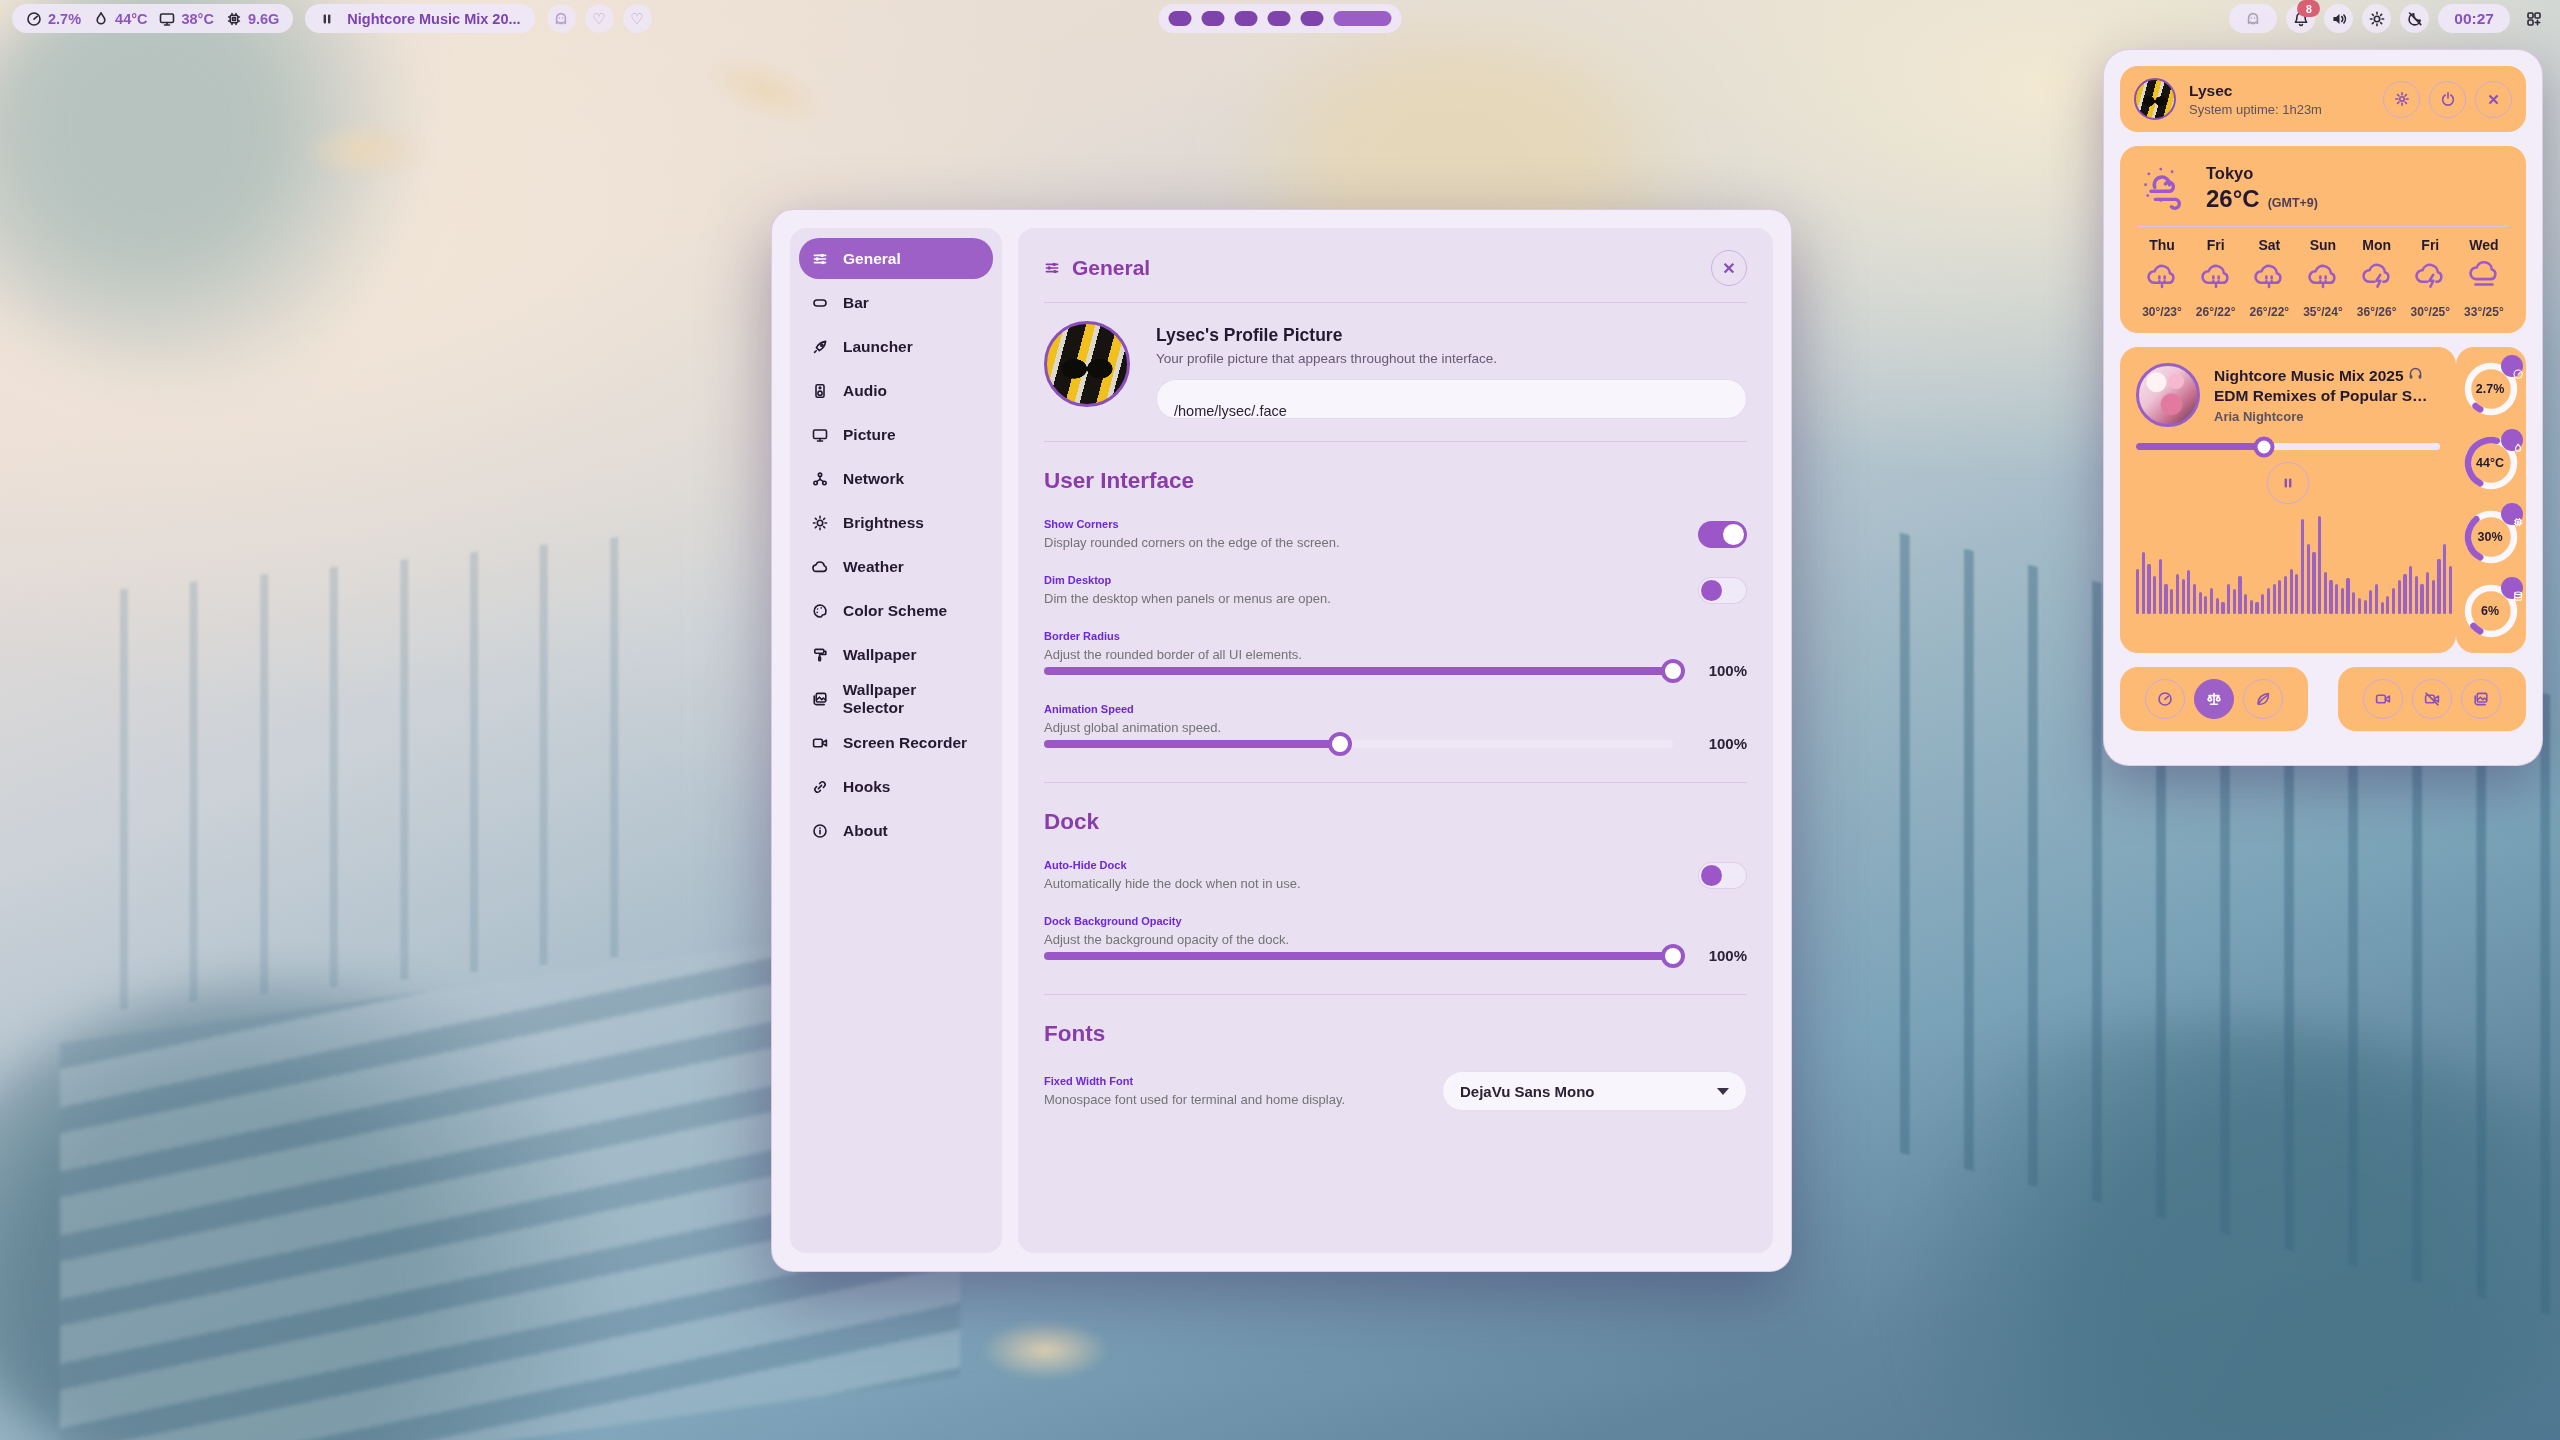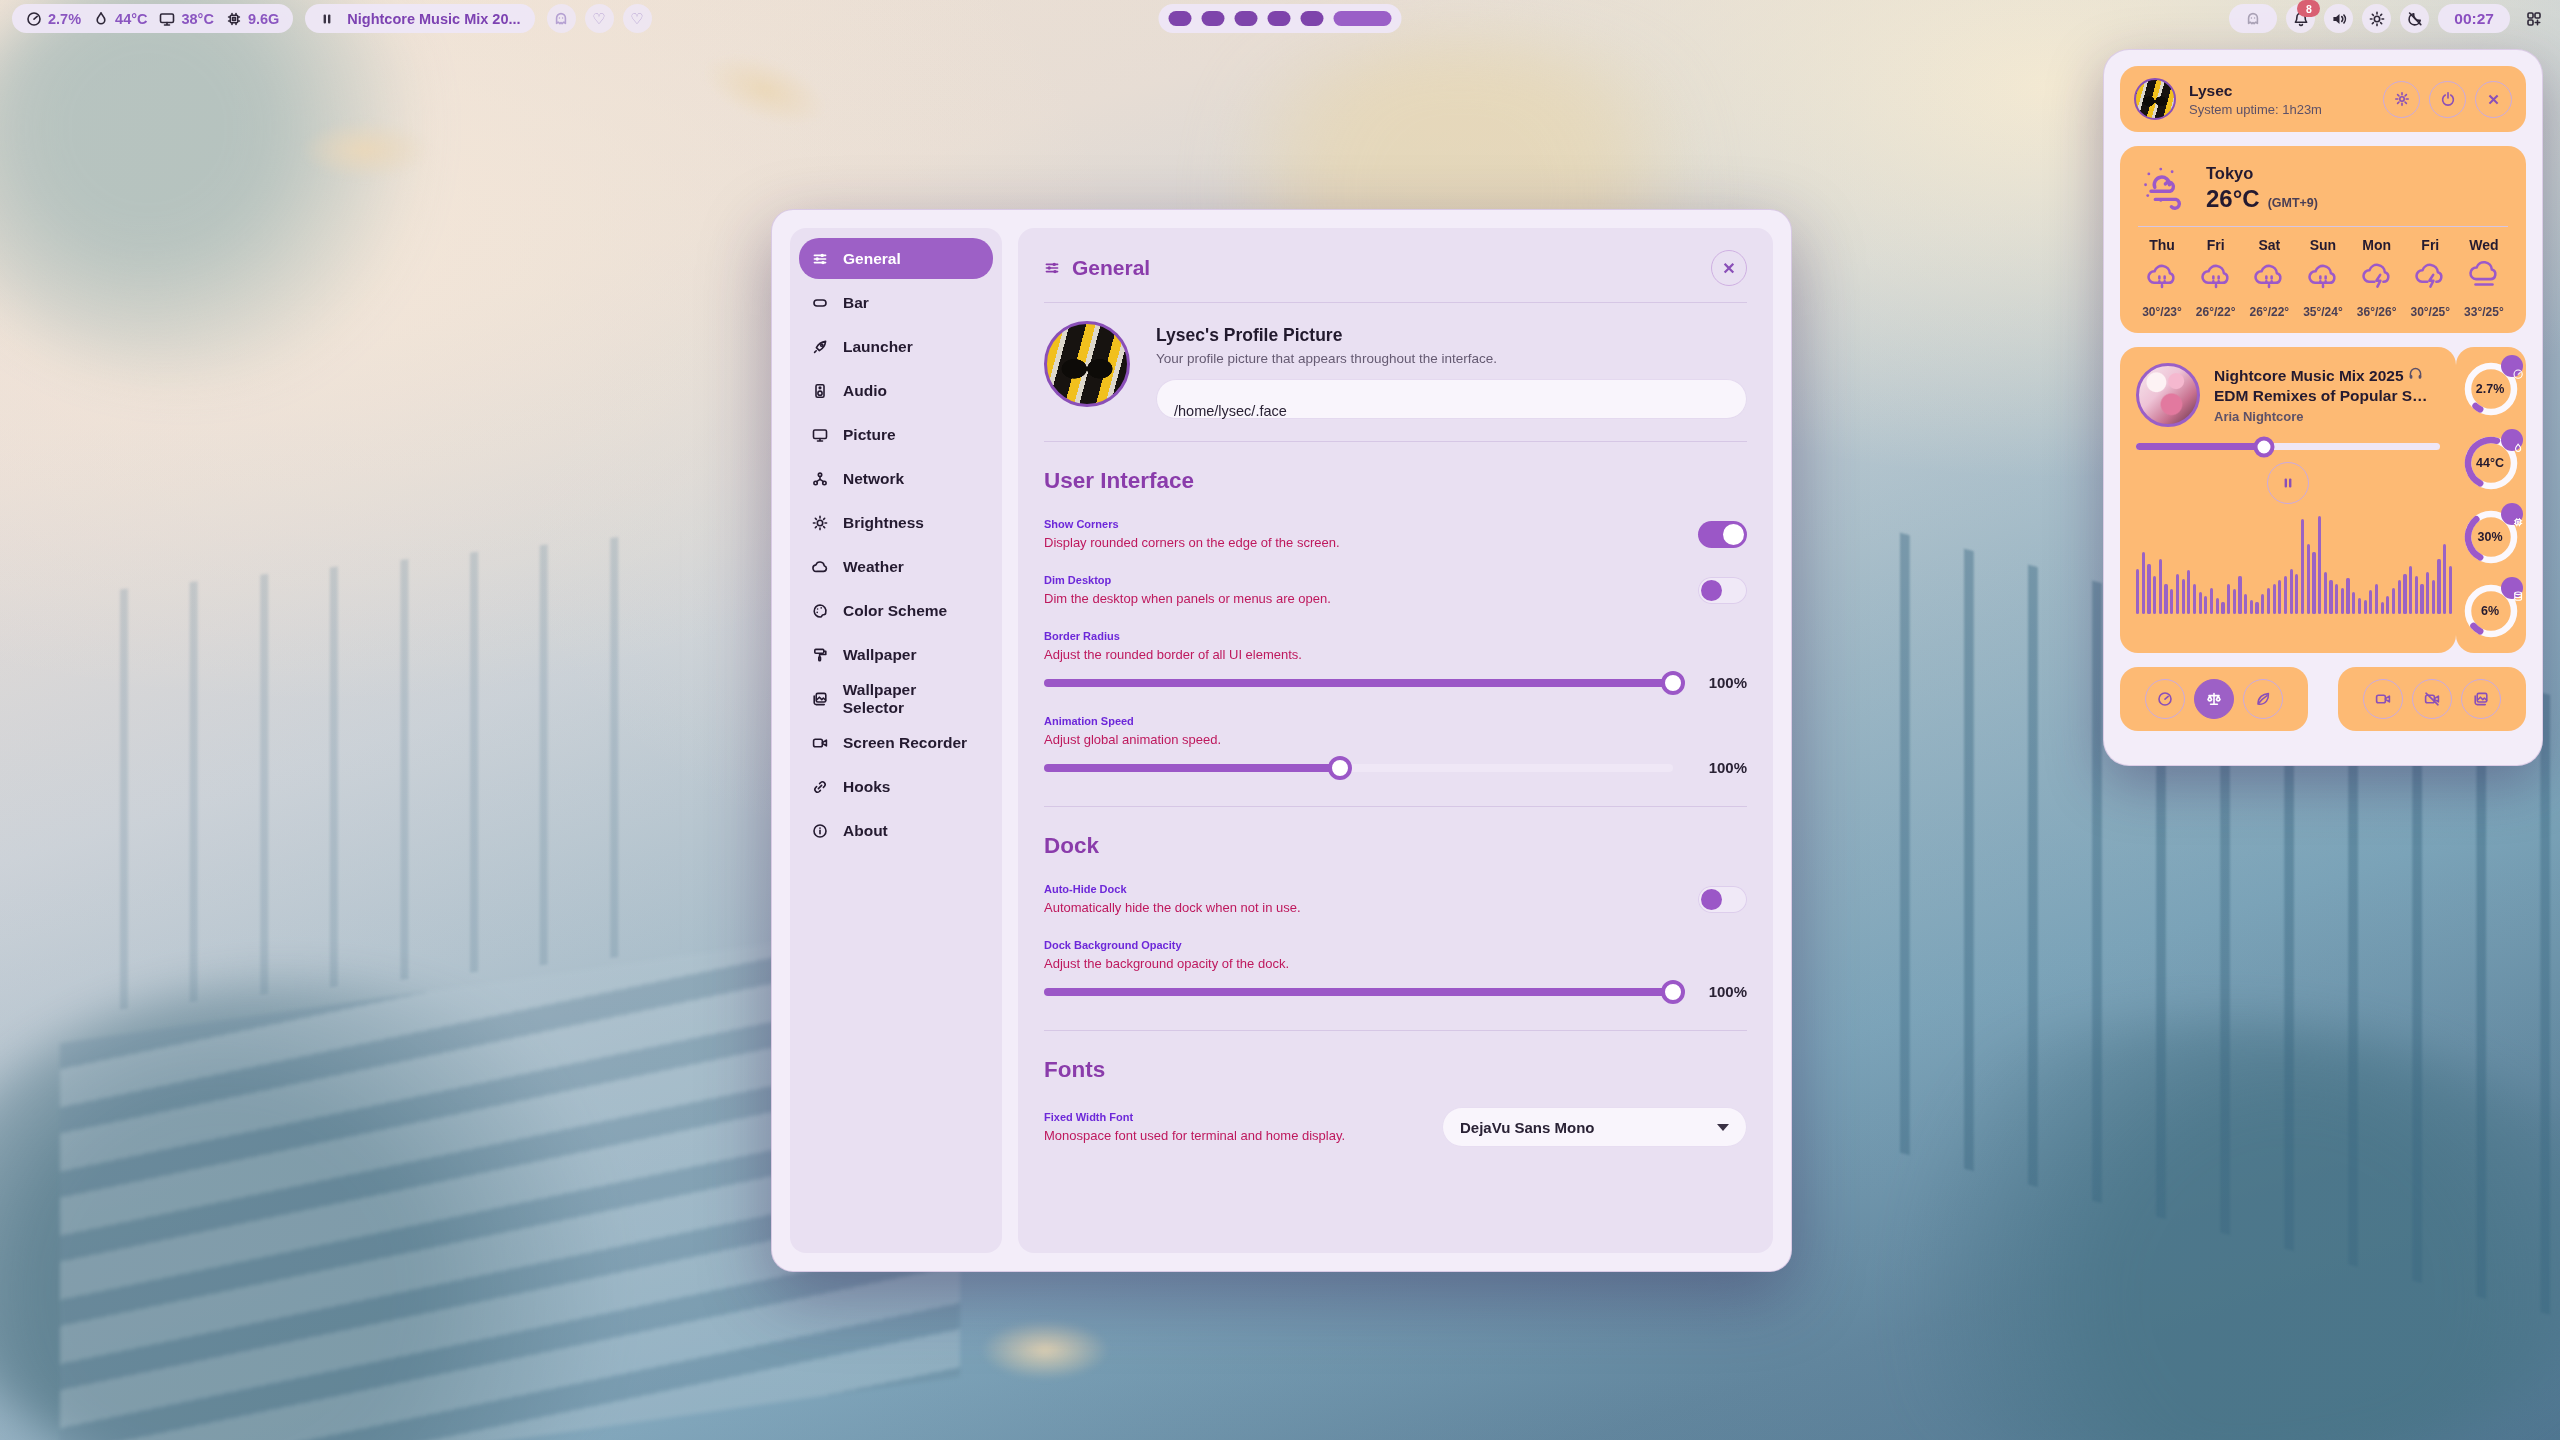--- a/index.html
+++ b/index.html
@@ -88,27 +88,27 @@
       repeating-linear-gradient(105deg,#171310 0 8px,#f1c01d 8px 17px,#ddd8cc 17px 22px,#171310 22px 30px);}
   .profile-info{flex:1;padding-top:4px;}
   .p-title{font-size:17.5px;font-weight:800;color:#221a2e;}
   .p-desc{font-size:13.5px;color:#655a72;margin-top:5px;}
   .input{margin-top:13px;height:40px;background:#f9f5fc;border-radius:20px;display:flex;align-items:flex-end;
     padding:0 18px;font-size:14.5px;color:#2a2235;box-shadow:inset 0 0 0 1px rgba(190,165,215,.35);}
   .section-title{font-size:22.5px;font-weight:800;color:#8a3cab;margin:26px 0 4px;}
   .setting-row{margin-top:24px;}
   .row-flex{display:flex;align-items:center;justify-content:space-between;gap:24px;}
   .s-label{font-size:11px;font-weight:800;color:#6d28d9;}
-  .s-desc{font-size:13px;color:#be185d;margin-top:5px;}
+  .s-desc{font-size:13px;color:#737373;margin-top:5px;}
   .toggle{width:49px;height:27px;border-radius:14px;position:relative;flex:0 0 49px;}
   .toggle.on{background:#9b57c7;}
   .toggle.on::after{content:"";position:absolute;right:3px;top:3px;width:21px;height:21px;border-radius:50%;background:#fff;}
   .toggle.off{background:#f0e9f7;box-shadow:inset 0 0 0 1px #ddceec;}
   .toggle.off::after{content:"";position:absolute;left:3px;top:3px;width:21px;height:21px;border-radius:50%;background:#9b57c7;}
-  .slider-line{display:flex;align-items:center;gap:28px;margin-top:12px;}
+  .slider-line{display:flex;align-items:center;gap:28px;}
   .slider{flex:1;height:8px;border-radius:4px;background:#efe7f6;position:relative;}
   .slider .fill{position:absolute;left:0;top:0;bottom:0;border-radius:4px;background:#9b57c7;}
   .slider .thumb{position:absolute;top:50%;width:16px;height:16px;background:#fff;border:4.5px solid #9b57c7;
     border-radius:50%;transform:translate(-50%,-50%);}
   .s-value{font-size:15px;font-weight:700;color:#2a2235;width:46px;text-align:right;}
   .dropdown{width:305px;height:40px;background:#f9f5fc;border-radius:20px;display:flex;align-items:center;
     padding:0 18px;box-sizing:border-box;font-size:15px;font-weight:700;color:#2a2235;
     box-shadow:inset 0 0 0 1px rgba(190,165,215,.3);justify-content:space-between;flex:0 0 305px;}
   .caret{width:0;height:0;border-left:6px solid transparent;border-right:6px solid transparent;border-top:7px solid #3a3144;}
 

